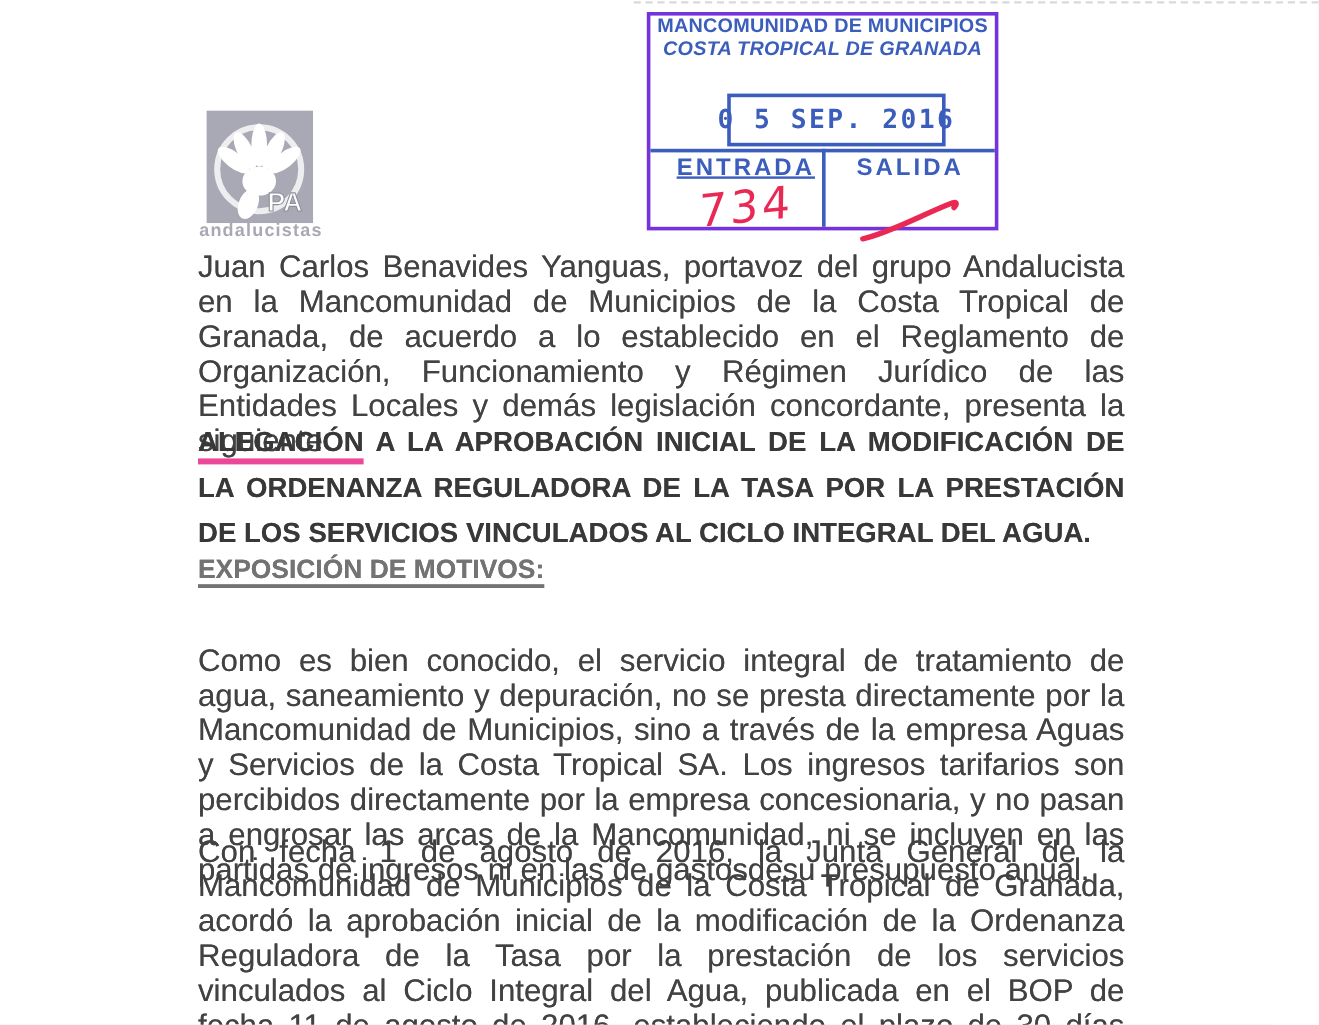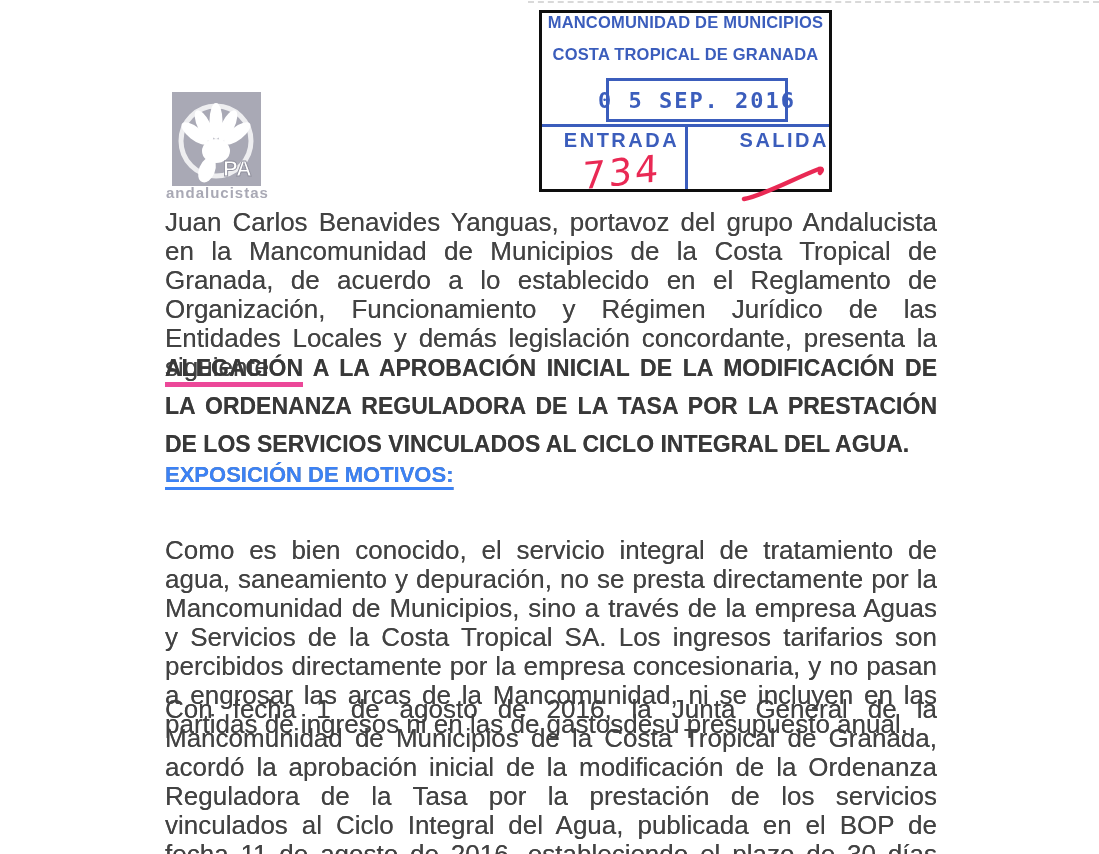--- a/index.html
+++ b/index.html
@@ -23,38 +23,38 @@
   .logo-box { position:absolute; left:172px; top:92px; width:89px; height:82px; }
   .logo-caption {
     position:absolute; left:166px; top:184px; width:102px;
     text-align:center; font-size:15px; font-weight:bold;
     letter-spacing:1px; color:#a9a9b5;
   }
 
   
   .stamp {
     position:absolute; left:539px; top:10px; width:293px; height:182px;
-    border:3px solid #000000; color:#2f53b8; opacity:.94;
+    border:3px solid #6d28d9; color:#2f53b8; opacity:.94;
   }
   .stamp-line { text-align:center; font-weight:bold; font-size:16.5px; line-height:19px; letter-spacing:.2px; white-space:nowrap; }
   .stamp-line1 { margin-top:0px; }
-  .stamp-line2 { margin-top:13px; }
+  .stamp-line2 { margin-top:0px;font-style:italic; }
   .stamp-city  { margin-top:4px; font-size:17px; letter-spacing:11px; text-indent:11px; }
   .date-box {
     position:absolute; left:64px; top:65px; width:182px; height:44px;
     border:3px solid #2f53b8;
     display:flex; align-items:center; justify-content:center;
     font-family:"DejaVu Sans Mono", monospace;
     font-size:22px; font-weight:bold; letter-spacing:2px; white-space:nowrap;
   }
   .stamp-hdiv { position:absolute; left:0; right:0; top:111px; height:3px; background:#2f53b8; }
   .stamp-vdiv { position:absolute; left:143px; top:111px; bottom:0; width:3px; background:#2f53b8; }
   .stamp-cell { position:absolute; top:114px; bottom:0; text-align:center; }
-  .cell-entrada { left:0; width:159px; }
-  .cell-salida  { left:146px; right:0;text-align:right; }
+  .cell-entrada { left:0; width:159px;text-decoration:underline; }
+  .cell-salida  { left:146px; right:0; }
   .cell-label { display:block; font-size:20px; font-weight:bold; letter-spacing:2.5px; margin-top:2px; white-space:nowrap; }
   .handwritten-number {
     display:inline-block;
     font-family:"DejaVu Sans", sans-serif;
     font-size:37px; line-height:1; color:#e81c4a;
     transform:rotate(-6deg) skewX(-7deg);
     letter-spacing:3px; margin-top:2px;
   }
   .salida-mark { margin-top:12px; }
 
@@ -63,21 +63,21 @@
   .textcol p { position:absolute; font-size:26px; line-height:29px; text-align:justify; width:772px; }
   .intro { top:208px; }
   .doc-title {
     position:absolute; top:349px; width:772px;
     font-size:23px; line-height:38px; font-weight:bold;
     color:#383838; text-align:justify;
   }
   .doc-title .lead { border-bottom:5px solid #ec4899; padding-bottom:1px; }
   .section-heading {
     position:absolute; top:462px;
-    font-size:22px; font-weight:bold; color:#3b82f6;
+    font-size:22px; font-weight:bold; color:#737373;
     text-decoration:underline; text-decoration-thickness:2.5px; text-underline-offset:5px;
     white-space:nowrap;
   }
   .para1 { top:536px; }
   .para2 { top:695px; }
 </style>
 </head>
 <body>
 
 <div class="page">

